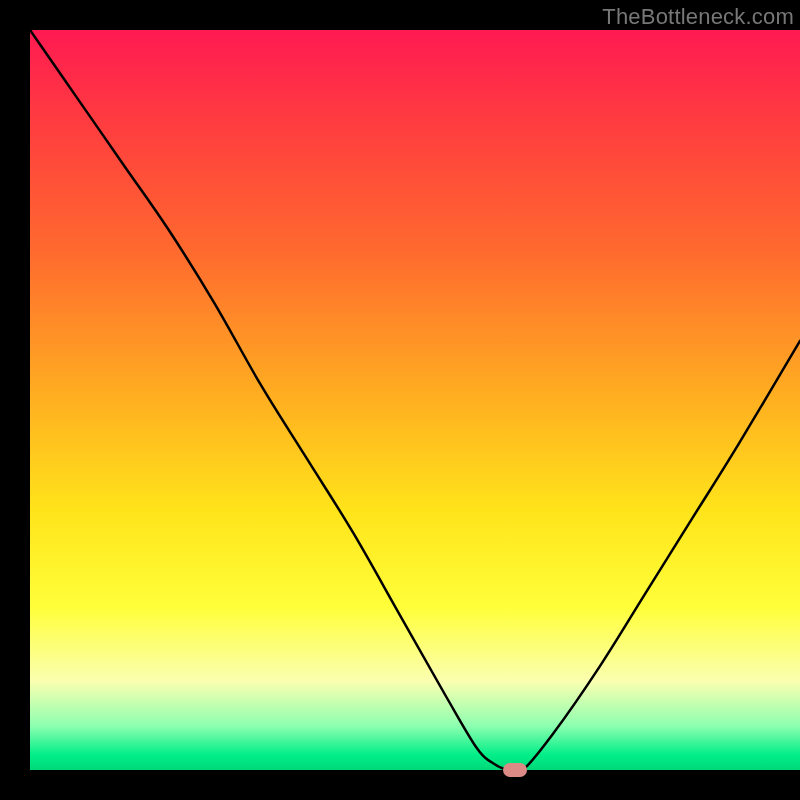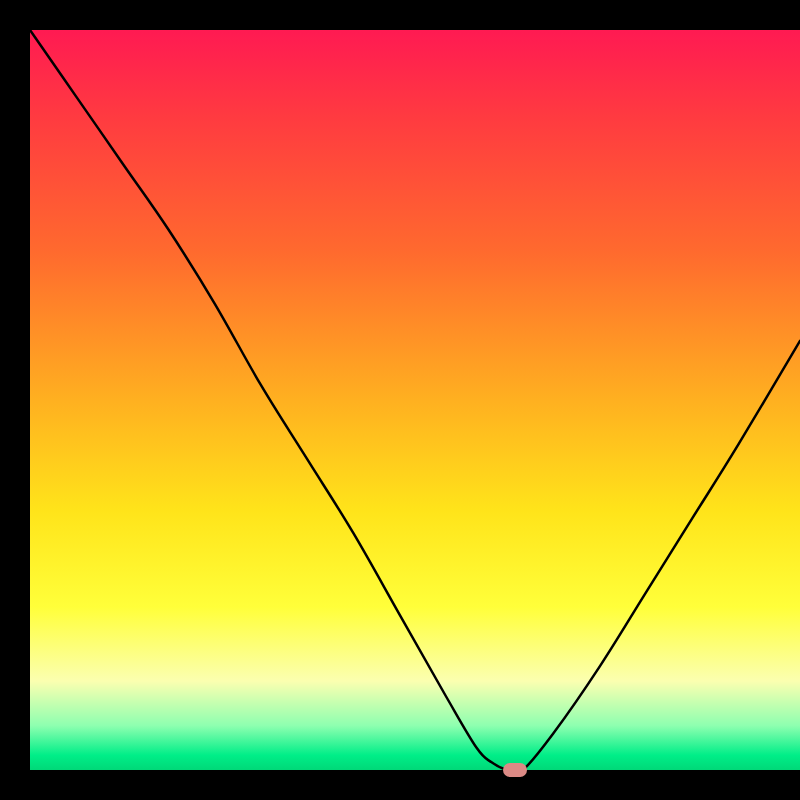--- a/index.html
+++ b/index.html
@@ -96,13 +96,16 @@
   <div class="bottom-border"></div>
 
   <div class="plot-area"></div>
 
   <svg class="curve-svg" viewBox="0 0 770 740" preserveAspectRatio="none">
     <path id="curve-path" fill="none" stroke="#000" stroke-width="2.5" stroke-linejoin="round" stroke-linecap="round" d="M 0.0 0.0 C 8.3 12.0, 29.6 42.6, 46.2 66.6 C 62.8 90.6, 75.8 109.2, 92.4 133.2 C 109.0 157.2, 122.0 174.5, 138.6 199.8 C 155.2 225.1, 168.2 245.8, 184.8 273.8 C 201.4 301.8, 214.4 327.2, 231.0 355.2 C 247.6 383.2, 260.6 402.6, 277.2 429.2 C 293.8 455.8, 306.8 475.2, 323.4 503.2 C 340.0 531.2, 353.0 555.3, 369.6 584.6 C 386.2 613.9, 401.9 642.0, 415.8 666.0 C 429.7 690.0, 438.3 705.8, 446.6 717.8 C 454.9 729.8, 456.5 728.6, 462.0 732.6 C 467.5 736.6, 471.9 738.7, 477.4 740.0 C 482.9 741.3, 484.5 746.7, 492.8 740.0 C 501.1 733.3, 509.7 721.6, 523.6 703.0 C 537.5 684.4, 553.2 661.7, 569.8 636.4 C 586.4 611.1, 599.4 589.0, 616.0 562.4 C 632.6 535.8, 645.6 515.0, 662.2 488.4 C 678.8 461.8, 689.0 446.4, 708.4 414.4 C 727.8 382.4, 758.9 329.4, 770.0 310.8"></path>
   </svg>
 
   <div id="marker" class="marker" style="left: 515.1px; top: 770px; background: rgb(219, 138, 133);"></div>
 
+  <div class="top-border">
+    <div class="watermark">TheBottleneck.com</div>
+  </div>
 </div>
 
 </body></html>

